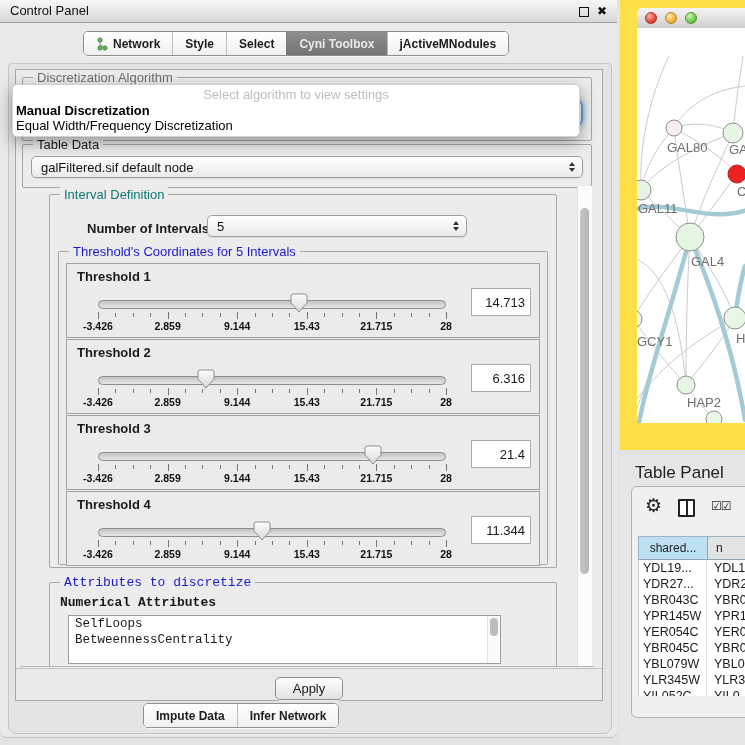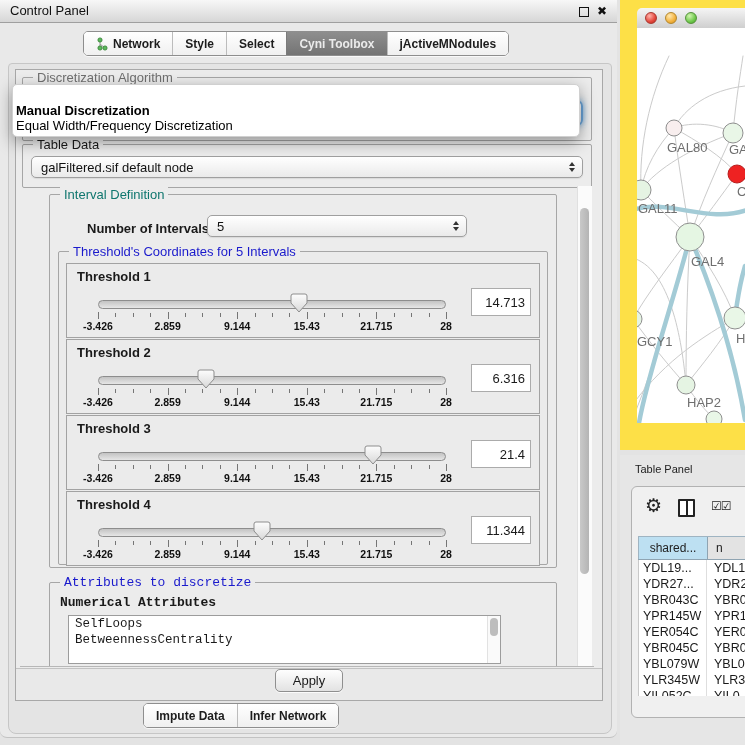--- a/index.html
+++ b/index.html
@@ -76,38 +76,38 @@
 
   
   .attr-heading{position:absolute;left:10px;top:12px;font-size:13px;font-weight:700;}
   .attr-list{position:absolute;left:18px;top:32px;width:431px;height:47px;background:#fff;border:1px solid #9c9c9c;
       overflow:hidden;font-size:12.5px;}
   .attr-item{height:16px;line-height:16px;padding-left:6px;}
   .attr-scroll{position:absolute;right:0;top:0;bottom:0;width:12px;background:#fafafa;border-left:1px solid #e2e2e2;}
   .attr-thumb{position:absolute;left:2px;top:2px;width:8px;height:18px;background:#bdbdbd;border-radius:4px;}
 
   .apply-row{position:absolute;left:0;right:0;top:598px;height:31px;background:#e9e9e9;border-top:1px solid #c2c2c2;
-      display:flex;align-items:flex-start;justify-content:center;}
+      display:flex;align-items:flex-end;justify-content:center;}
   .apply-btn{width:66px;height:21px;border:1px solid #8f8f8f;border-radius:5px;
       background:linear-gradient(#fefefe,#e2e2e2);font-size:13px;display:flex;align-items:center;justify-content:center;
       box-shadow:0 1px 0 rgba(255,255,255,.8);}
 
   
   .netwin{position:absolute;left:620px;top:0;width:125px;height:450px;background:#fde047;}
   .net-titlebar{position:absolute;left:17px;top:8px;right:0;height:20px;
       background:linear-gradient(#f5f5f5,#cfcfcf);border-bottom:1px solid #9a9a9a;border-radius:5px 0 0 0;}
   .tlight{position:absolute;top:4px;width:12px;height:12px;border-radius:50%;box-sizing:border-box;}
   .tlight.red{left:8px;background:radial-gradient(circle at 35% 30%,#ffb3ab,#e4473c 60%,#b5281f);border:1px solid #a8372f;}
   .tlight.yellow{left:28px;background:radial-gradient(circle at 35% 30%,#ffe9b0,#f3b23e 60%,#d08f1f);border:1px solid #b3872c;}
   .tlight.green{left:48px;background:radial-gradient(circle at 35% 30%,#d2f5b0,#6fc94c 60%,#47a028);border:1px solid #55923a;}
   .net-canvas{position:absolute;left:17px;top:28px;width:108px;height:395px;background:#ffffff;}
 
   
   .tablepanel{position:absolute;left:620px;top:455px;width:125px;height:290px;background:#e6e6e6;}
-  .tp-title{position:absolute;left:15px;top:8px;font-size:11px;color:#222;}
+  .tp-title{position:absolute;left:15px;top:8px;font-size:17px;color:#222;}
   .tp-inner{position:absolute;left:11px;top:31px;width:120px;height:230px;background:#f0f0f0;
       border:1px solid #b2b2b2;border-radius:6px 0 0 6px;}
   .gear{position:absolute;left:13px;top:7px;font-size:19px;color:#222;line-height:24px;}
   .split-icon{position:absolute;left:46px;top:12px;width:13px;height:14px;border:2px solid #222;border-radius:1px;background:#fff;}
   .split-icon div{position:absolute;left:50%;top:0;bottom:0;width:2px;margin-left:-1px;background:#222;}
   .check-icons{position:absolute;left:79px;top:12px;font-size:12px;letter-spacing:-1px;color:#222;}
   .tp-table{position:absolute;left:6px;top:49px;right:0;bottom:0;overflow:hidden;}
   .tp-header{display:flex;height:22px;border-top:1px solid #9fb4c2;border-bottom:1px solid #8fa4b2;}
   .tp-h1{width:68px;background:#bde0f2;border-right:1px solid #8fa4b2;border-left:1px solid #9fb4c2;
       font-size:12px;display:flex;align-items:center;justify-content:center;color:#222;}
@@ -418,20 +418,21 @@
     <div class="seg-control" id="bottom-tabs" style="left:143px;top:703px;">
         <div class="seg">
           <span>Impute Data</span>
         </div>
         <div class="seg">
           <span>Infer Network</span>
         </div>
       </div>
 
     <div class="algo-popup">
+      <div class="popup-placeholder">Select algorithm to view settings</div>
       <div class="popup-opt1">Manual Discretization</div>
       <div class="popup-opt2">Equal Width/Frequency Discretization</div>
     </div>
   </div>
 
   <div class="netwin">
     <div class="net-titlebar">
       <span class="tlight red"></span>
       <span class="tlight yellow"></span>
       <span class="tlight green"></span>

